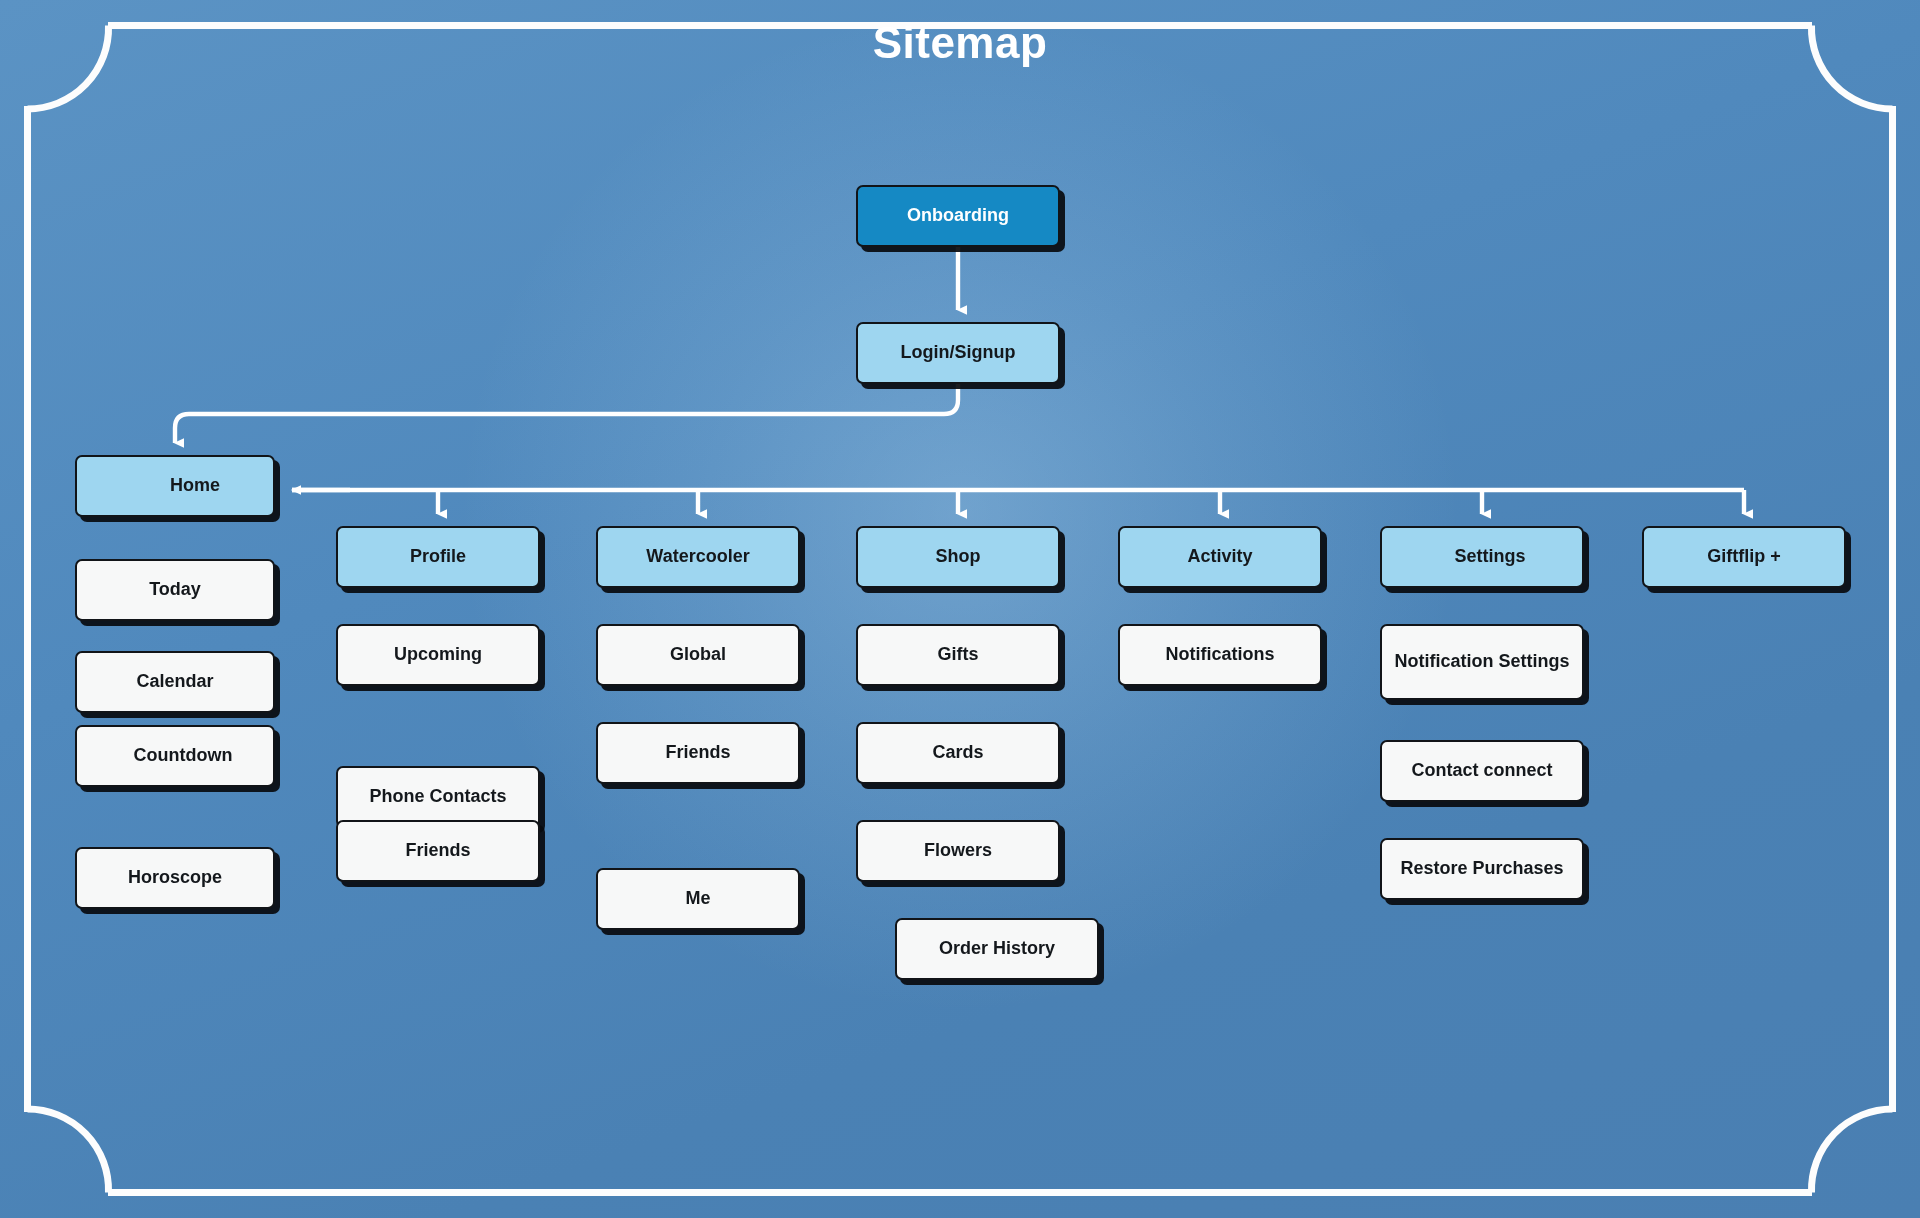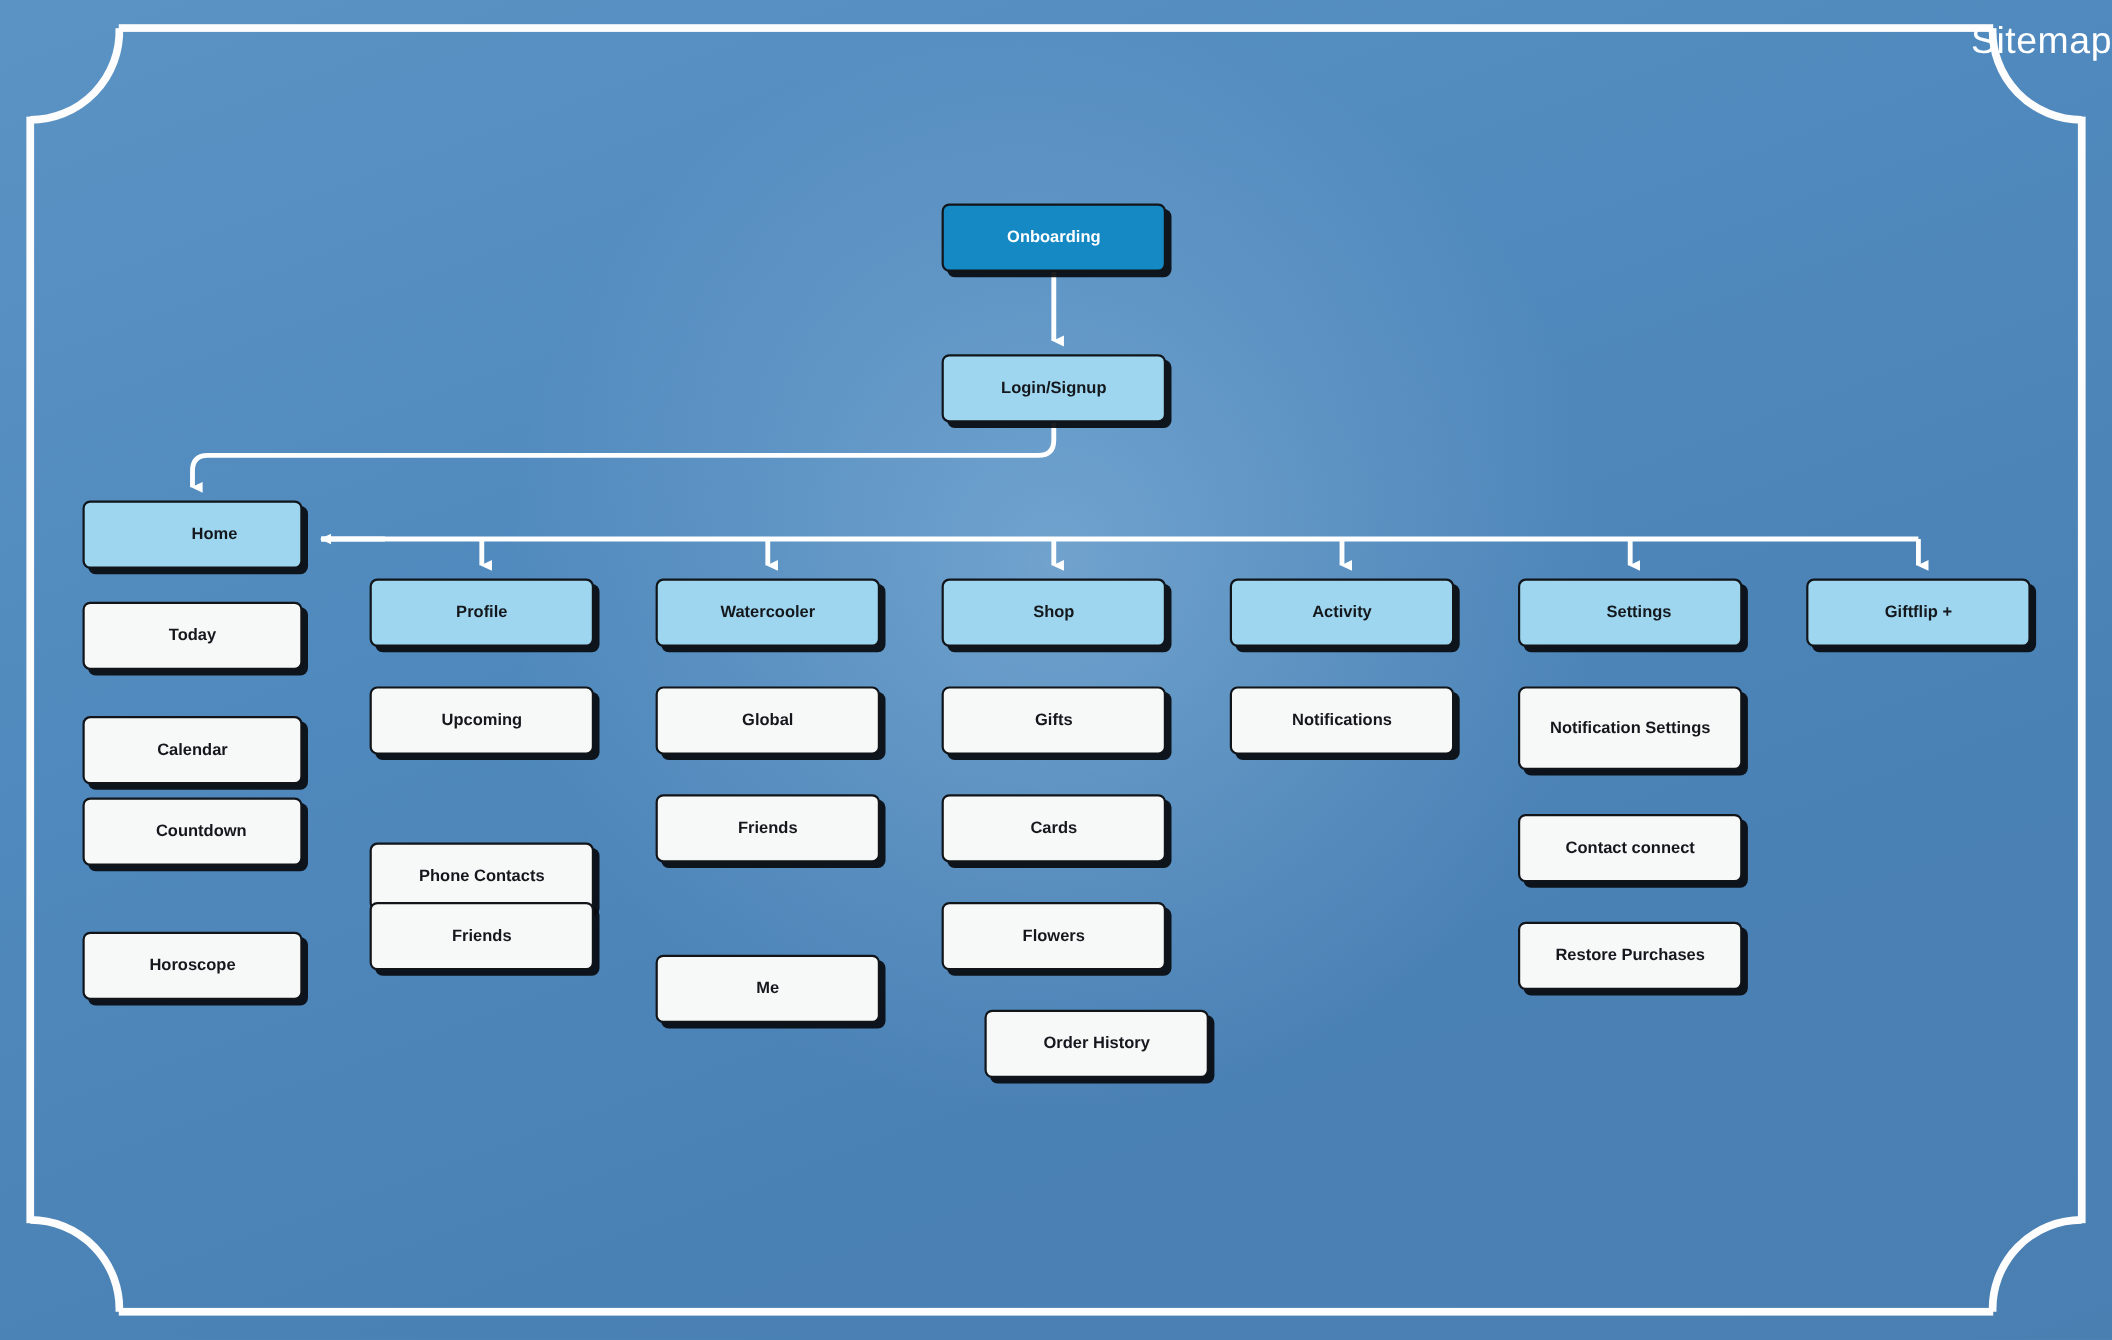--- a/index.html
+++ b/index.html
@@ -15,36 +15,36 @@
     background:
       radial-gradient(circle at 50% 42%, rgba(190,225,248,0.30) 0%, rgba(190,225,248,0.13) 22%, rgba(190,225,248,0.0) 42%),
       linear-gradient(160deg,#5b93c4 0%,#5089bd 38%,#4a81b4 72%,#4a7fb2 100%);
     overflow:hidden;
   }
   .frame-line{position:absolute;background:#fdfdfd;pointer-events:none;}
 
   
   #title{
     position:absolute;left:0;right:0;top:18px;
-    text-align:right;color:#ffffff;
-    font-size:34px;font-weight:400;letter-spacing:.5px;
+    text-align:center;color:#ffffff;
+    font-size:44px;font-weight:700;letter-spacing:.5px;
   }
 
   
   #links{position:absolute;left:0;top:0;width:1920px;height:1218px;}
 
   
   .node{
     position:absolute;
     box-sizing:border-box;
     border:2.5px solid #111418;
     border-radius:7px;
     background:#f7f8f8;
     color:#14181c;
-    font-size:15px;
+    font-size:18px;
     font-weight:700;
     display:flex;align-items:center;justify-content:center;
     text-align:right;
     line-height:1.3;
     box-shadow:5px 5px 0 0 rgba(8,10,14,0.92);
   }
   .node.primary{background:#9ed6f0;}
   .node.root{background:#1589c4;color:#ffffff;font-weight:700;}
   .node.leaf{background:#f7f8f8;font-weight:700;}
 </style>
@@ -93,21 +93,21 @@
       <path d="M 1220 490 L 1220 514" marker-end="url(#arrow-down)"></path>
       <path d="M 1482 490 L 1482 514" marker-end="url(#arrow-down)"></path>
       <path d="M 1744 490 L 1744 514" marker-end="url(#arrow-down)"></path>
     </g>
   </svg>
 
   <div class="node root" style="left: 856px; top: 185px; width: 204px; height: 62px;">Onboarding</div>
   <div class="node primary" style="left: 856px; top: 322px; width: 204px; height: 62px;">Login/Signup</div>
 
   <div class="node primary" style="left: 75px; top: 455px; width: 200px; height: 62px; padding-left: 40px;">Home</div>
-  <div class="node leaf" style="left: 75px; top: 547px; width: 200px; height: 62px;">Today</div>
+  <div class="node leaf" style="left: 75px; top: 559px; width: 200px; height: 62px;">Today</div>
   <div class="node leaf" style="left: 75px; top: 651px; width: 200px; height: 62px;">Calendar</div>
   <div class="node leaf" style="left: 75px; top: 725px; width: 200px; height: 62px; padding-left: 16px;">Countdown</div>
   <div class="node leaf" style="left: 75px; top: 847px; width: 200px; height: 62px;">Horoscope</div>
 
   <div class="node primary" style="left: 336px; top: 526px; width: 204px; height: 62px;">Profile</div>
   <div class="node leaf" style="left: 336px; top: 624px; width: 204px; height: 62px;">Upcoming</div>
   <div class="node leaf" style="left: 336px; top: 722px; width: 204px; height: 62px; margin-top: 44px;">Phone Contacts</div>
   <div class="node leaf" style="left: 336px; top: 820px; width: 204px; height: 62px;">Friends</div>
 
   <div class="node primary" style="left: 596px; top: 526px; width: 204px; height: 62px;">Watercooler</div>

